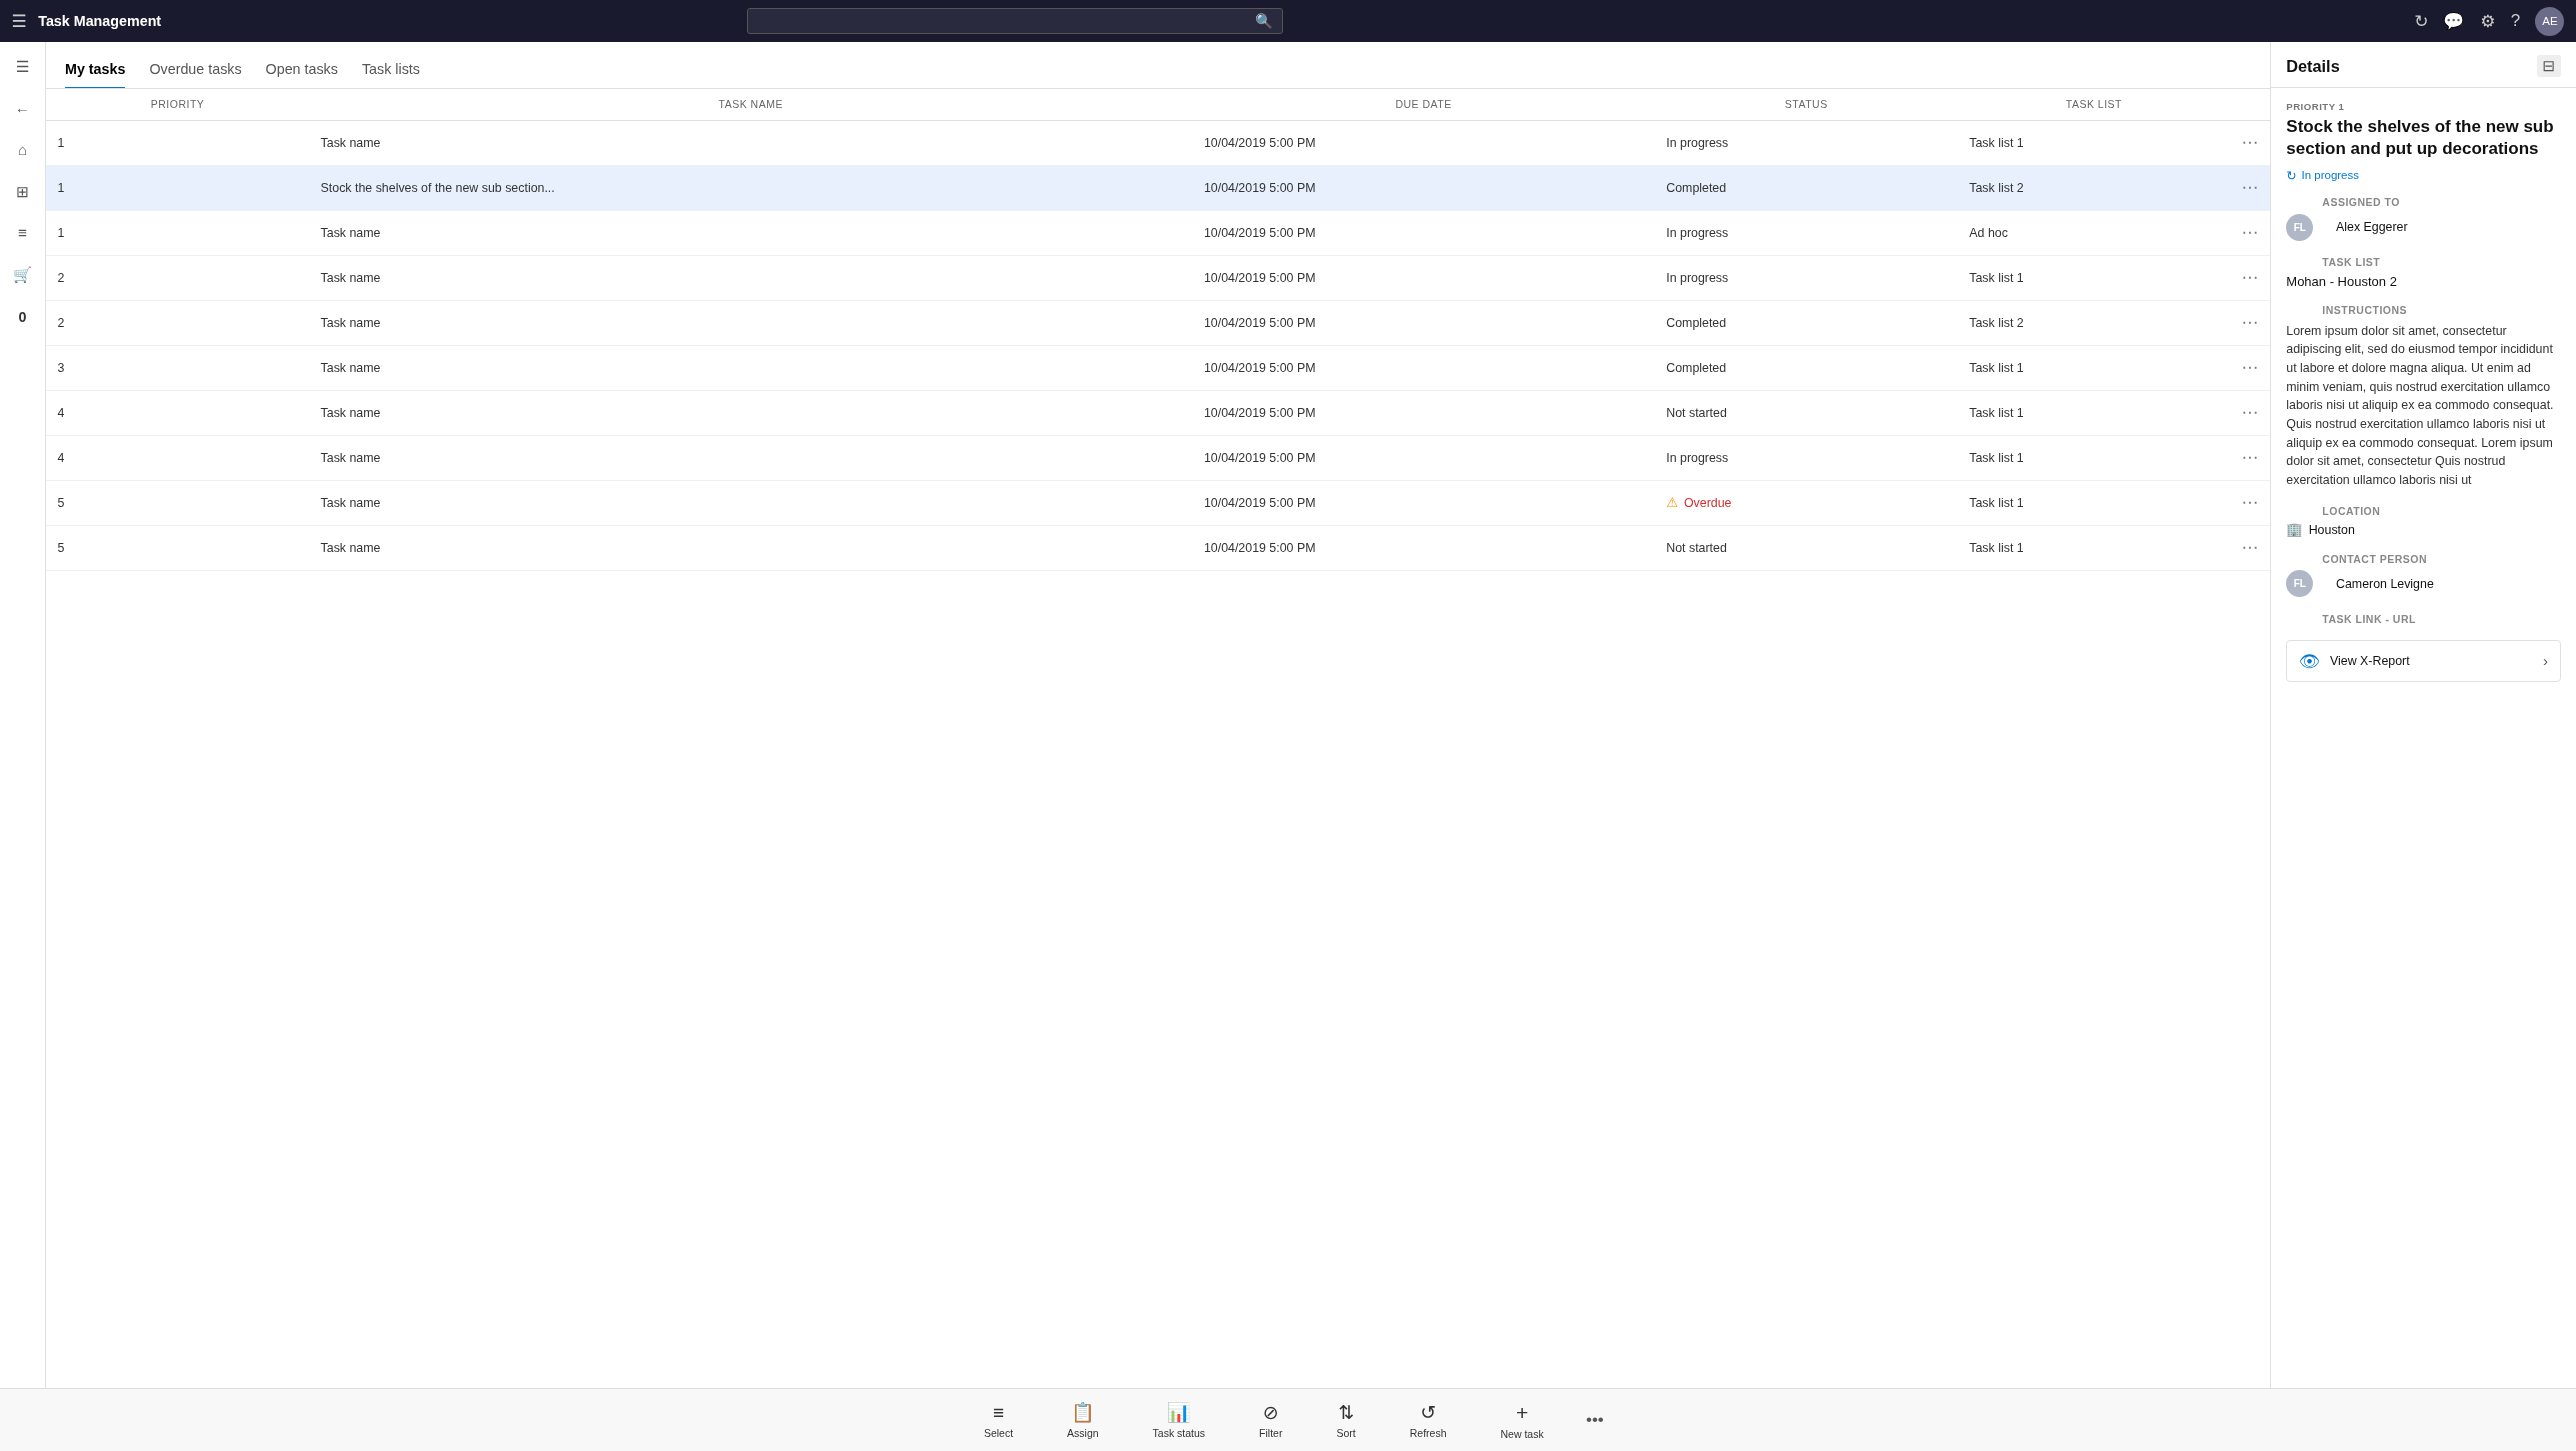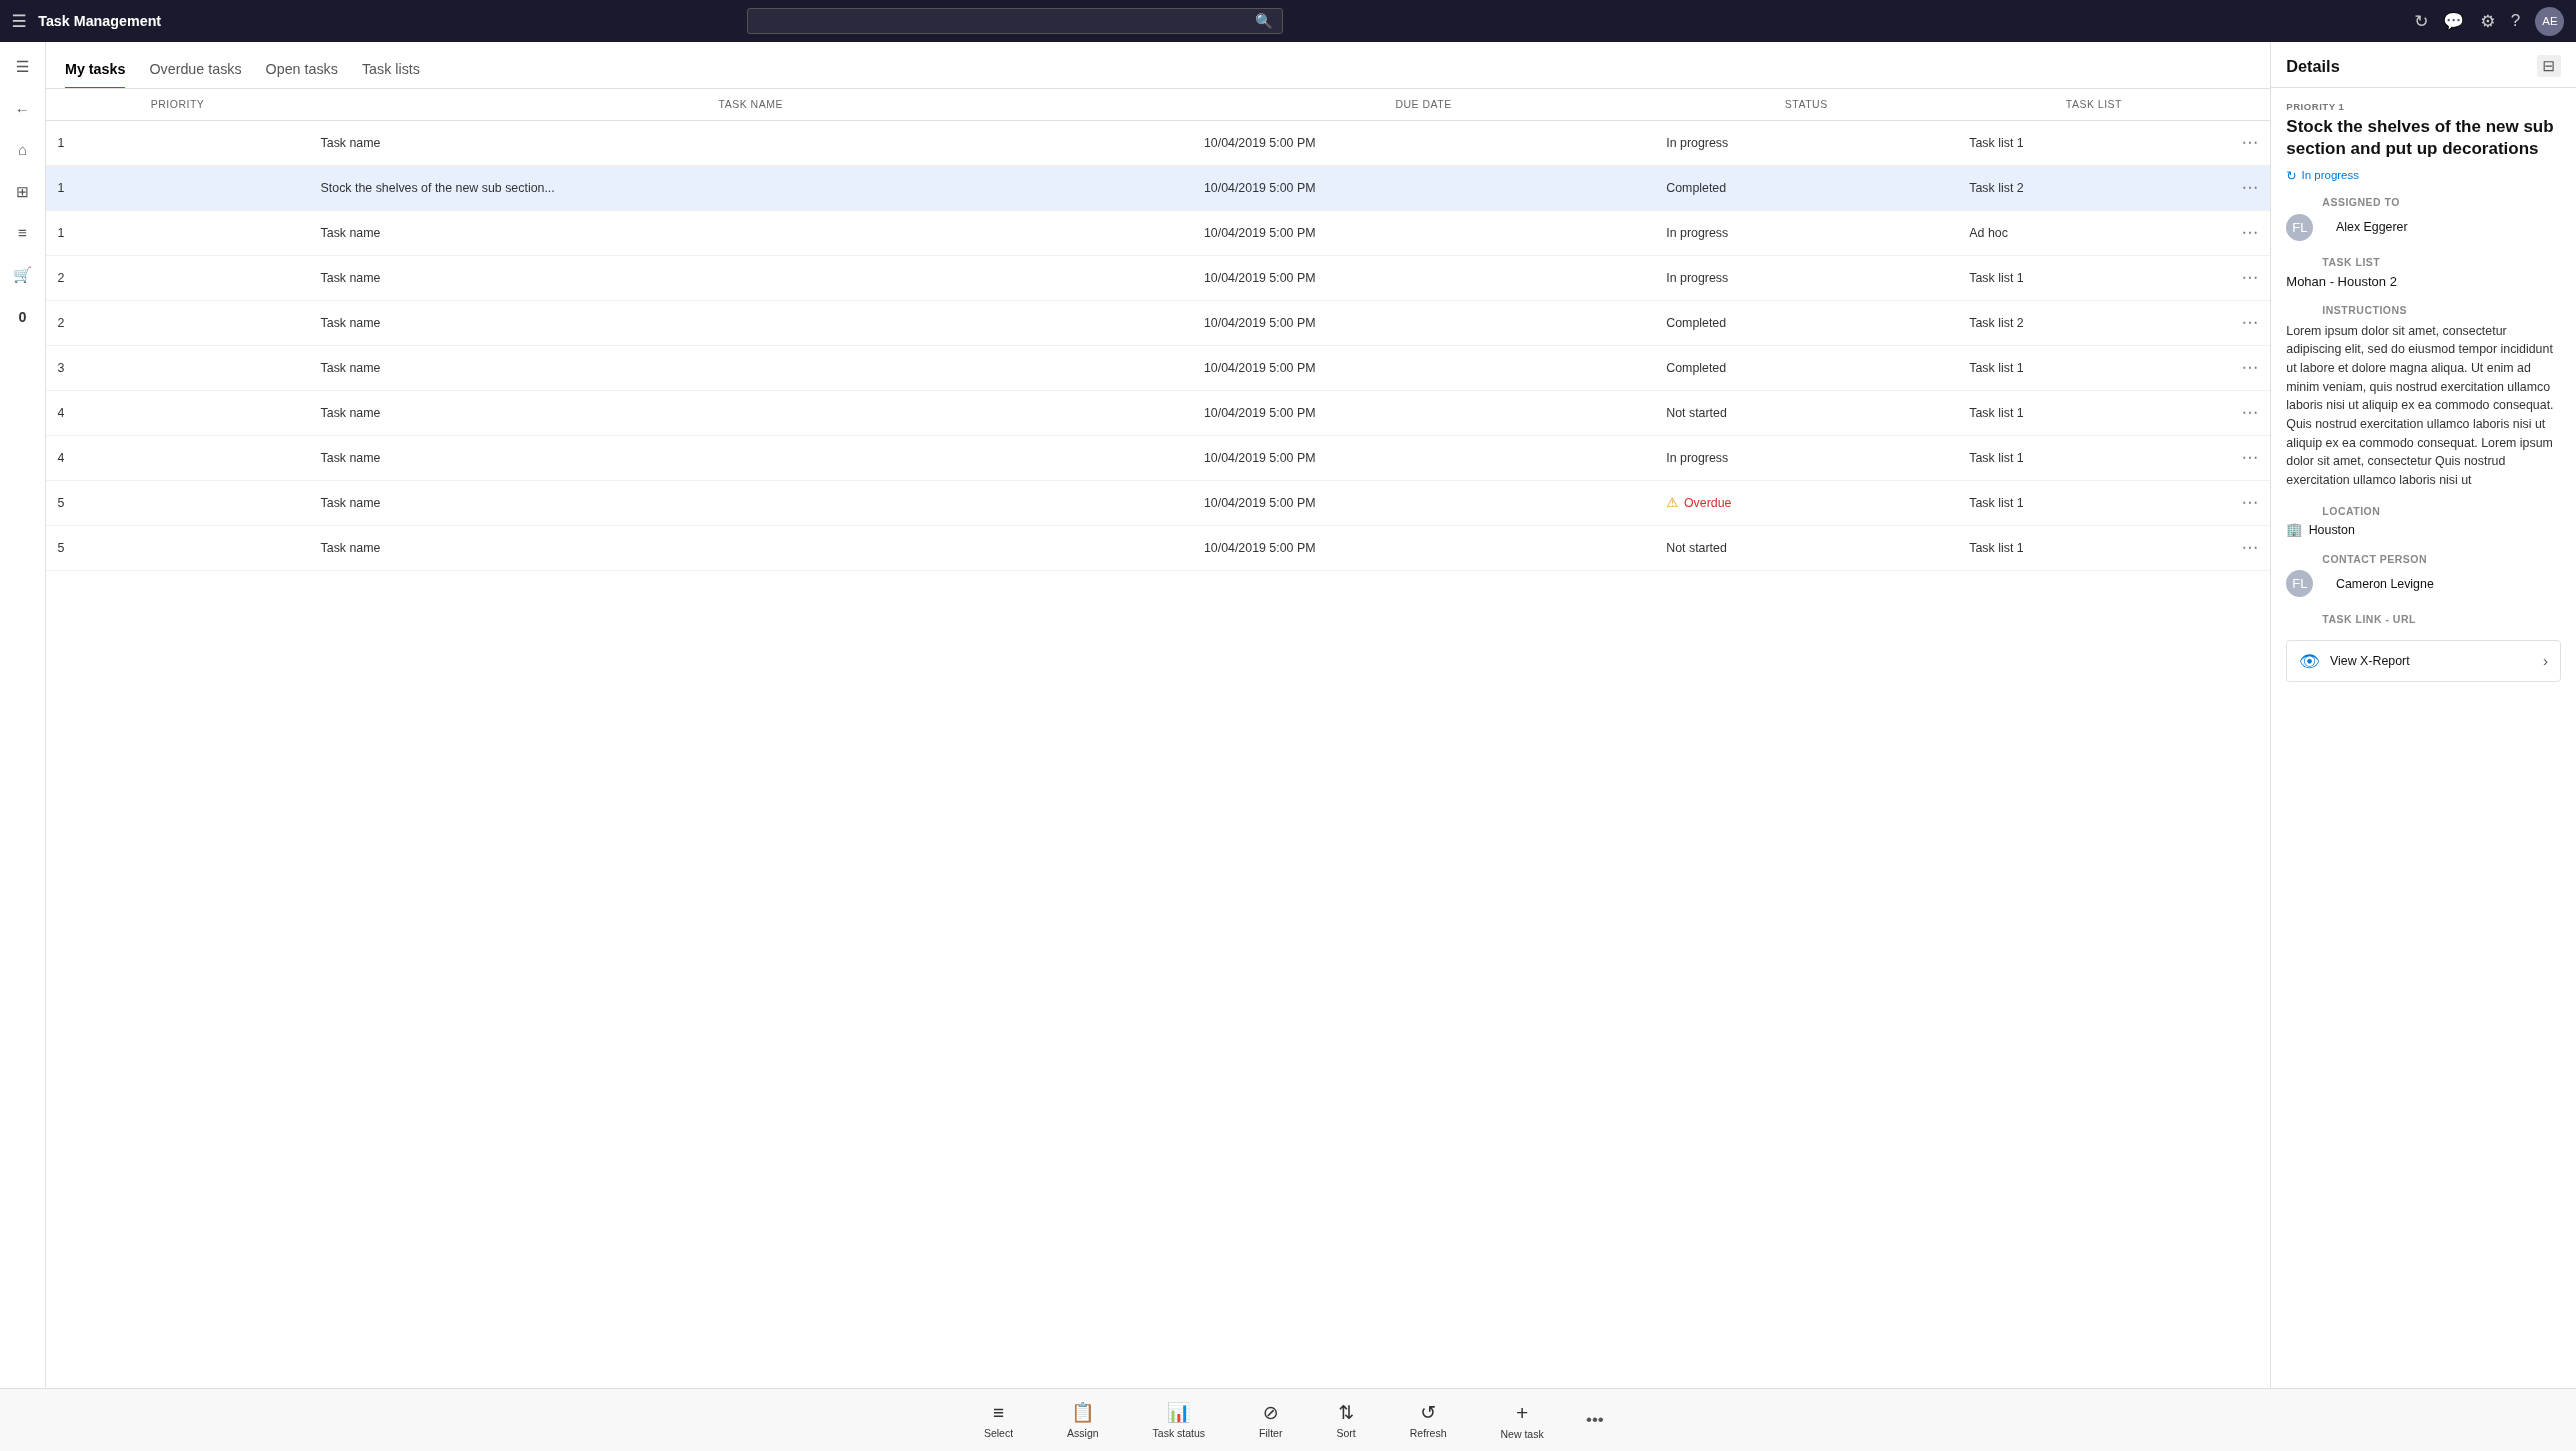--- a/index.html
+++ b/index.html
@@ -241,22 +241,22 @@
       gap: 7.7px;
     }
     .person-avatar {
       width: 27px;
       height: 27px;
       border-radius: 50%;
       background: #b0b8c8;
       display: flex;
       align-items: center;
       justify-content: center;
-      font-size: 13px;
-      font-weight: 400;
+      font-size: 10px;
+      font-weight: 700;
       color: #fff;
       flex-shrink: 0;
     }
     .person-name {
       font-size: 12.4px;
       color: #111;
       margin-left: 15px;
     }
     .detail-value {
       font-size: 13px;

